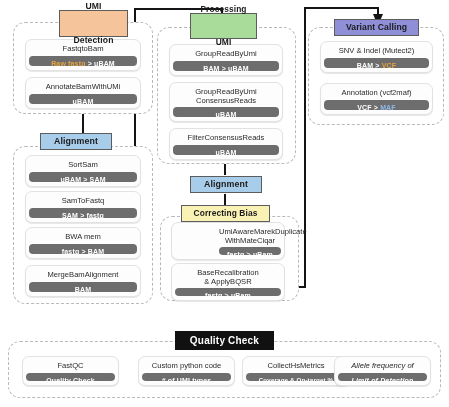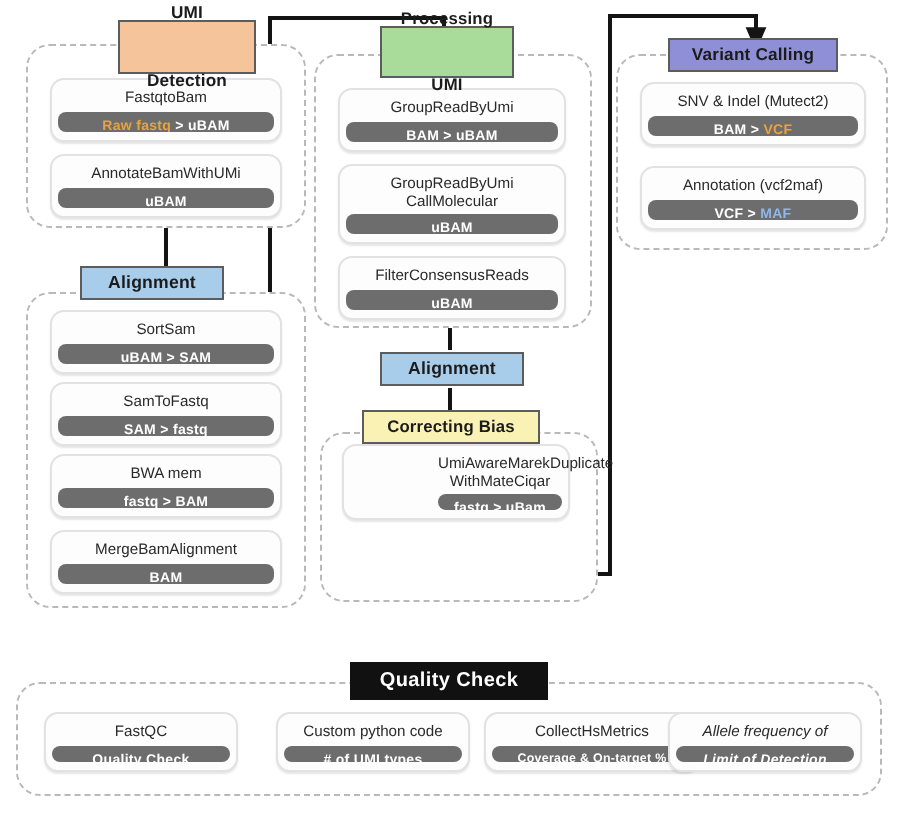--- a/index.html
+++ b/index.html
@@ -169,21 +169,21 @@
     <span>UMI</span>
   </div>
 
   <div class="card" style="left:169px;top:44px;width:114px;height:32px;">
     <div class="title">GroupReadByUmi</div>
     <div class="bar">BAM &gt; uBAM</div>
   </div>
   <div class="card" style="left:169px;top:82px;width:114px;height:40px;">
     <div class="title">
       <span>GroupReadByUmi</span><br>
-      <span>CallMolecular</span>
+      <span>ConsensusReads</span>
     </div>
     <div class="bar">uBAM</div>
   </div>
   <div class="card" style="left:169px;top:128px;width:114px;height:32px;">
     <div class="title">FilterConsensusReads</div>
     <div class="bar">uBAM</div>
   </div>
 
   <div class="ghead" style="left:190px;top:176px;width:72px;height:17px;background:#A8CDEA;font-size:8.8px;">
     <span>Alignment</span>
@@ -194,20 +194,27 @@
     <span>Correcting Bias</span>
   </div>
 
   <div class="card" style="left:171px;top:222px;width:114px;height:38px;padding-left:47px;">
     <div class="title">
       <span>UmiAwareMarekDuplicate</span><br>
       <span>WithMateCiqar</span>
     </div>
     <div class="bar">fastq &gt; uBam</div>
   </div>
+  <div class="card" style="left:171px;top:263px;width:114px;height:38px;">
+    <div class="title">
+      <span>BaseRecalibration</span><br>
+      <span>&amp; ApplyBQSR</span>
+    </div>
+    <div class="bar">fastq &gt; uBam</div>
+  </div>
 
   <div class="group" style="left:308px;top:27px;width:136px;height:98px;"></div>
   <div class="ghead" style="left:334px;top:19px;width:85px;height:17px;background:#8F8FD8;font-size:8.6px;">
     <span>Variant Calling</span>
   </div>
 
   <div class="card" style="left:320px;top:41px;width:113px;height:32px;">
     <div class="title">SNV &amp; Indel (Mutect2)</div>
     <div class="bar">
       <span class="hl-white">BAM &gt; </span><span class="hl-orange">VCF</span>

